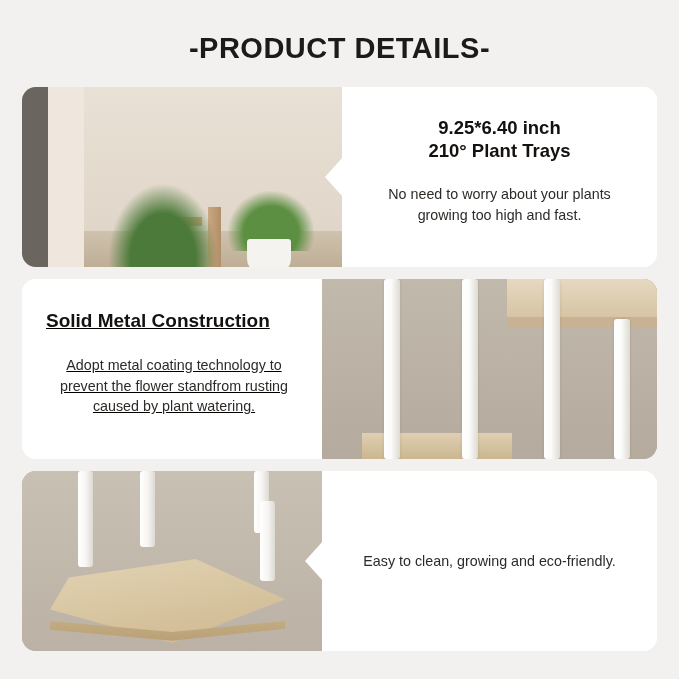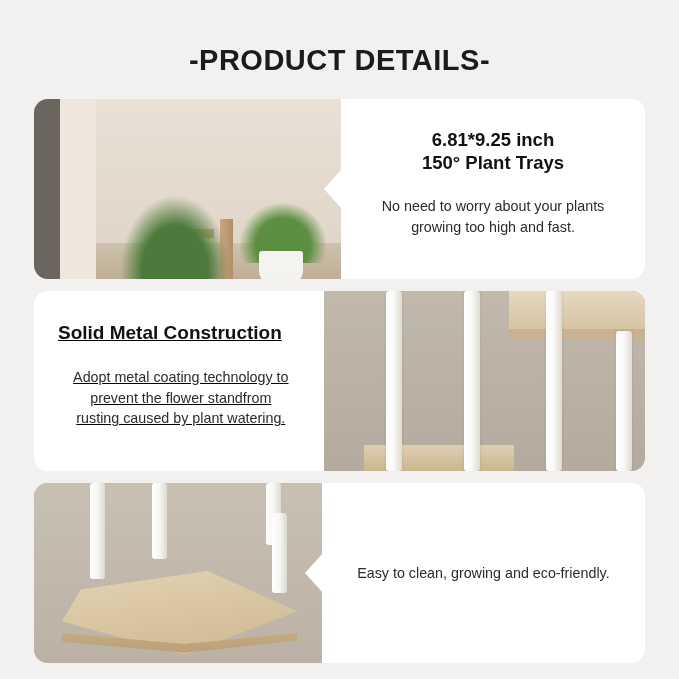--- a/index.html
+++ b/index.html
@@ -11,21 +11,21 @@
     height: 679px;
     background: #f2f1ef;
     font-family: "Liberation Sans", sans-serif;
     overflow: hidden;
   }
   .page {
     position: relative;
     width: 679px;
     height: 526px;
     box-sizing: border-box;
-    padding: 12px;
+    padding: 0;
   }
   .page-title {
     text-align: center;
     font-size: 29px;
     font-weight: bold;
     color: #1b1b1b;
     letter-spacing: 0.5px;
     padding-top: 32px;
     padding-bottom: 22px;
     font-family: "Liberation Sans", sans-serif;
@@ -208,22 +208,22 @@
         <div class="s1-bush-b"></div>
 
         <div class="pot p2"></div>
 
       </div>
     </div>
 
     <div class="text-pane">
       <div class="notch-left"></div>
       <div class="feature-title two-line center">
-        <div>6.81*9.25 inch</div>
-        <div>150° Plant Trays</div>
+        <div>9.25*6.40 inch</div>
+        <div>210° Plant Trays</div>
       </div>
       <p class="feature-desc center">No need to worry about your plants growing too high and fast.</p>
     </div>
   </div>
 
   <div class="card card2 row-2">
 
     <div class="text-pane">
       <div class="notch-right"></div>
       <div class="feature-title left">Solid Metal Construction</div>

